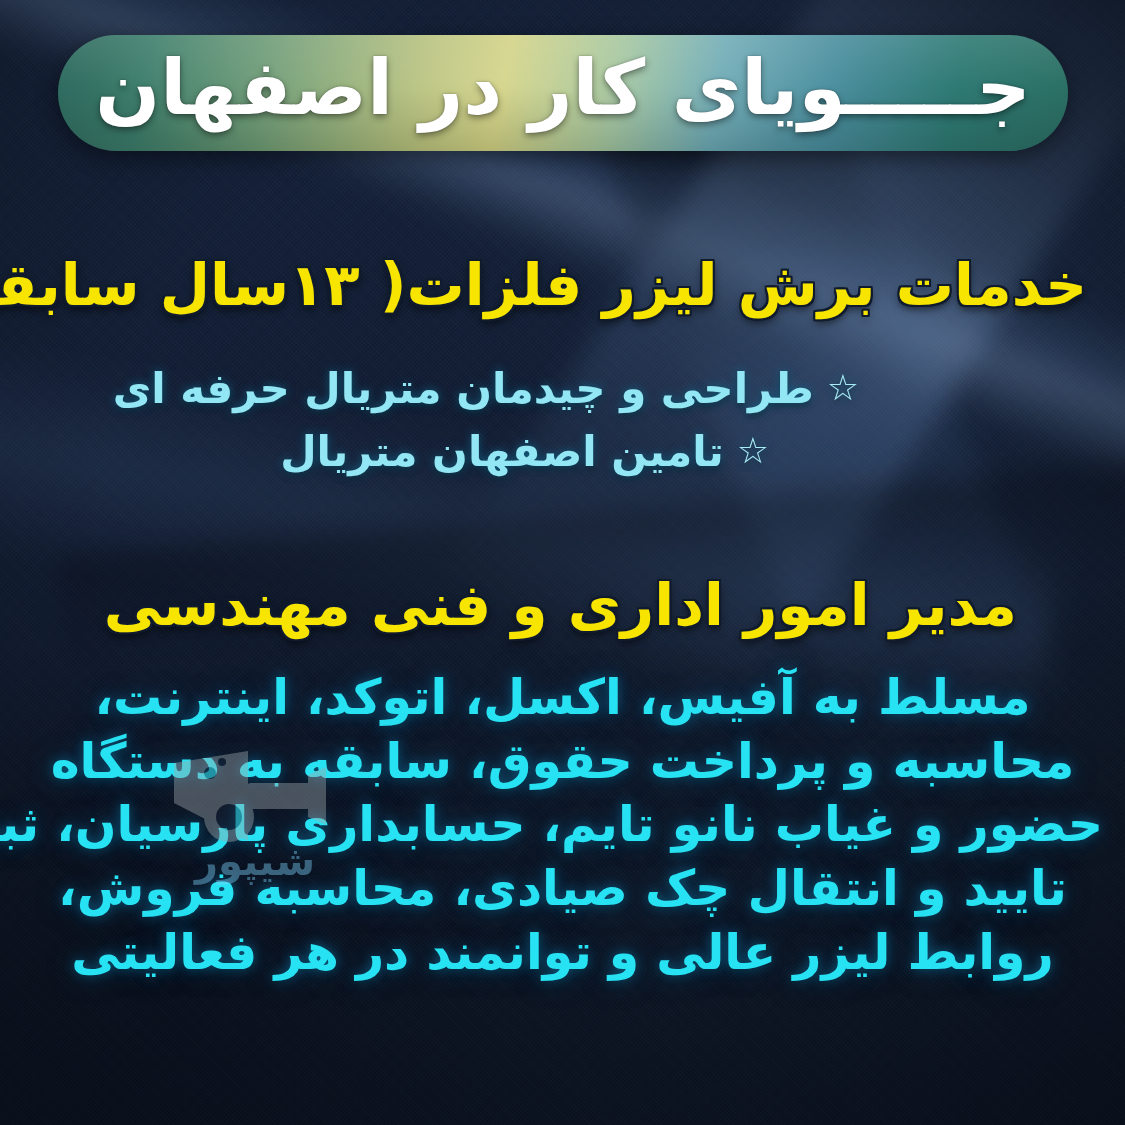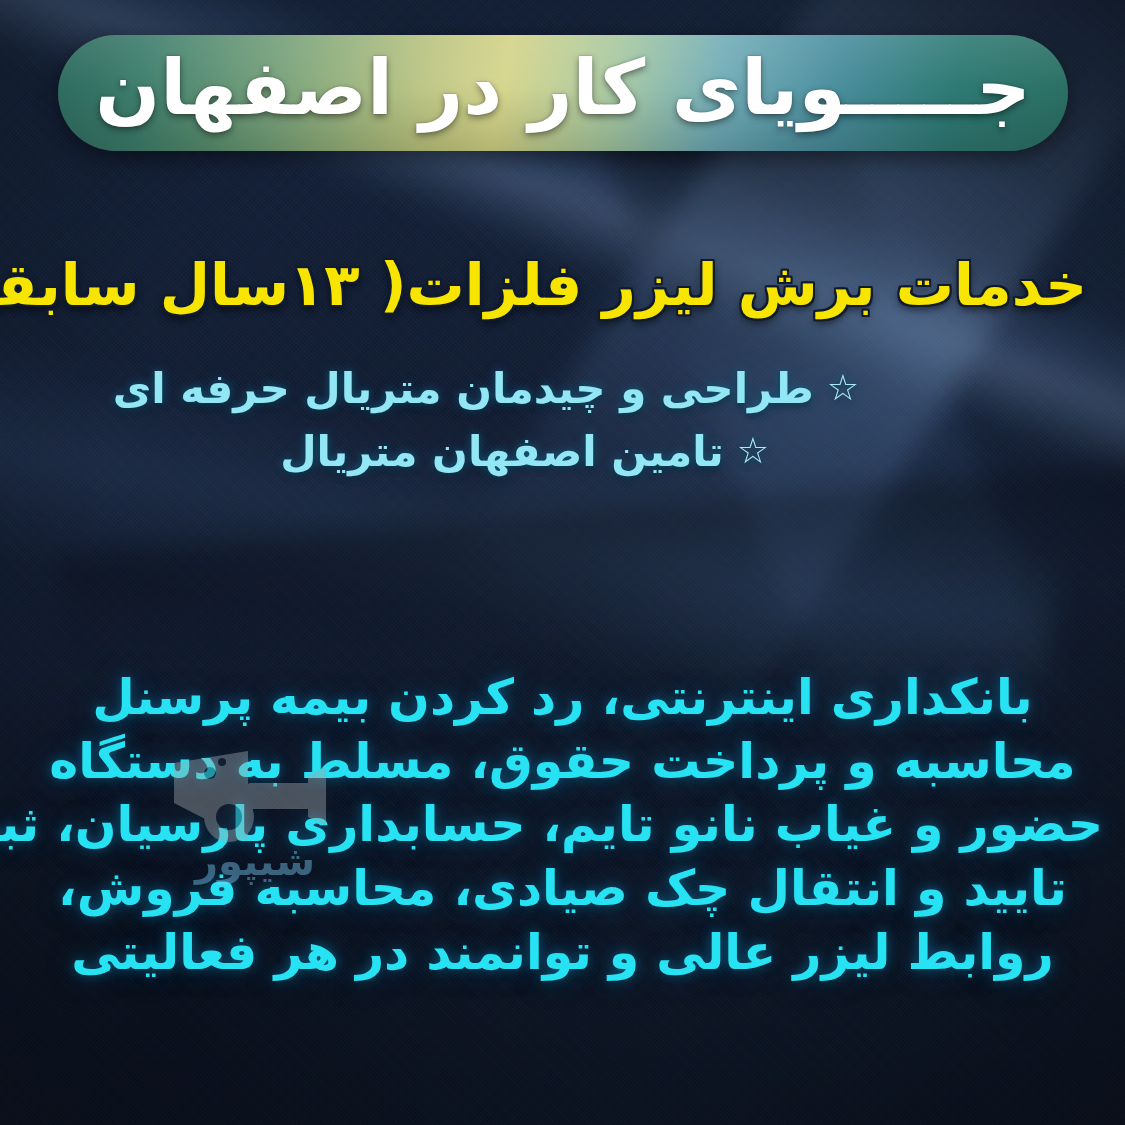--- a/index.html
+++ b/index.html
@@ -254,24 +254,25 @@
       <div class="bullet-row indent-1">
         <span class="star-icon">☆</span>
         <span>طراحی و چیدمان متریال حرفه ای</span>
       </div>
       <div class="bullet-row indent-2">
         <span class="star-icon">☆</span>
         <span>تامین  اصفهان متریال</span>
       </div>
     </div>
 
+    <div class="heading-yellow heading-2">مدیر امور اداری و فنی مهندسی</div>
 
     <div class="body-lines">
-      <div class="body-line">بانکداری اینترنتی، رد کردن بیمه پرسنل</div>
-      <div class="body-line">محاسبه و پرداخت حقوق،  مسلط به دستگاه</div>
+      <div class="body-line">مسلط به آفیس، اکسل، اتوکد، اینترنت،</div>
+      <div class="body-line">محاسبه و پرداخت حقوق،  سابقه به دستگاه</div>
       <div class="body-line">حضور و غیاب نانو تایم،  حسابداری پارسیان، ثبت،</div>
       <div class="body-line">تایید و انتقال چک صیادی، محاسبه فروش،</div>
       <div class="body-line">روابط لیزر عالی  و توانمند در هر  فعالیتی</div>
     </div>
 
   </div>
 
   <div class="watermark">
     <svg width="210" height="110" viewBox="0 0 210 110">
       <g fill="#9fa8ad">

